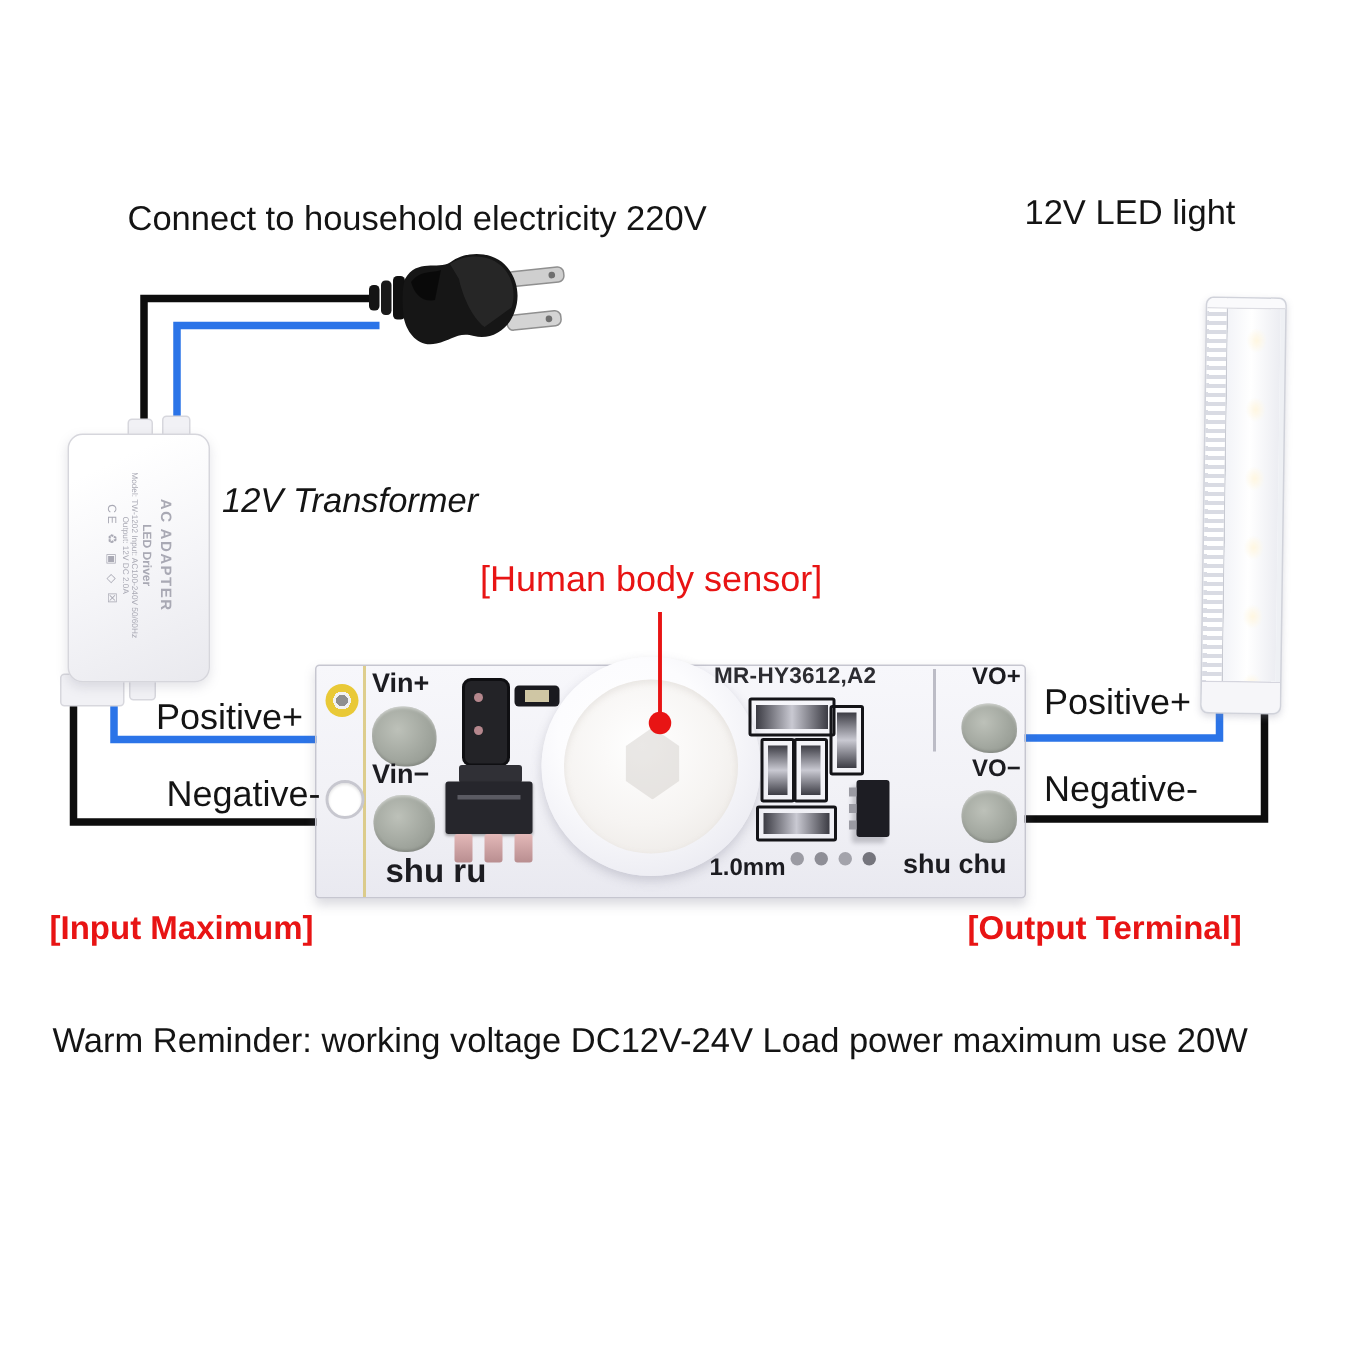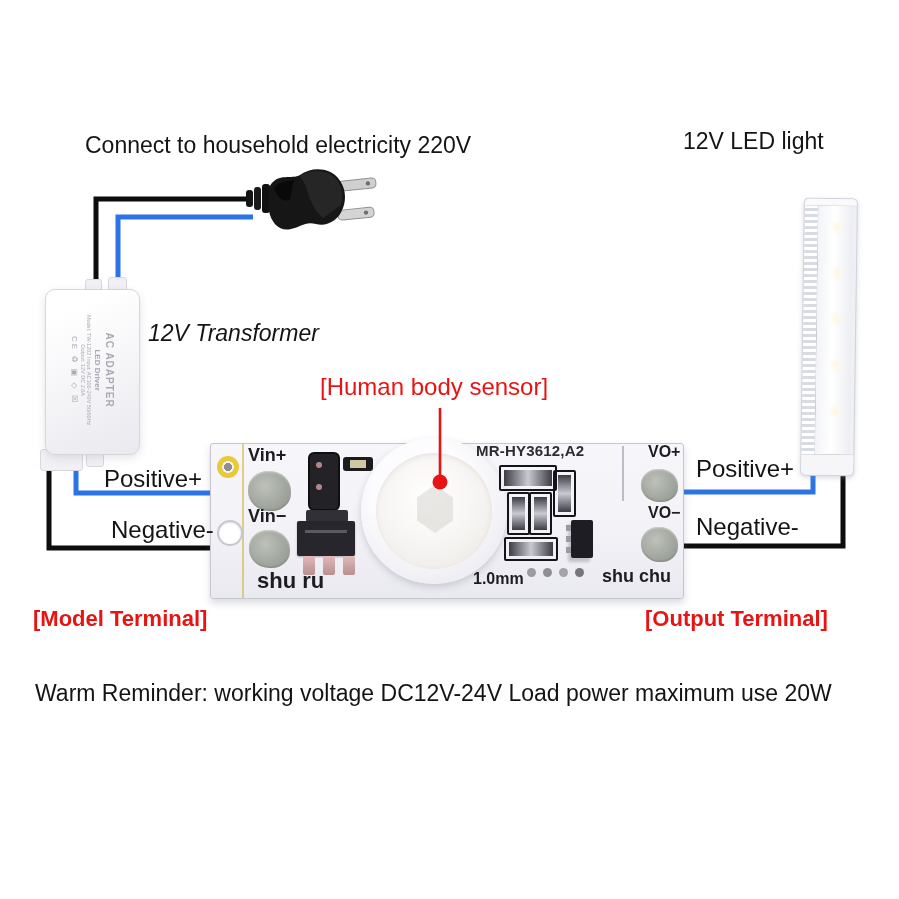--- a/index.html
+++ b/index.html
@@ -220,18 +220,18 @@
   <svg id="annot" width="899" height="899" viewBox="0 0 899 899">
     <line x1="440" y1="408" x2="440" y2="480" stroke-width="2.6" stroke="#e81414"></line>
     <circle cx="440" cy="482" r="7.5" fill="#e81414"></circle>
   </svg>
 
   <div class="lbl t-mid" style="left:104px;top:466px;z-index:3;">Positive+</div>
   <div class="lbl t-mid" style="left:111px;top:517px;z-index:3;">Negative-</div>
   <div class="lbl t-mid" style="left:696px;top:456px;z-index:3;">Positive+</div>
   <div class="lbl t-mid" style="left:696px;top:514px;z-index:3;">Negative-</div>
 
-  <div class="lbl t-term red" style="left:33px;top:607px;">[Model Terminal]</div>
+  <div class="lbl t-term red" style="left:33px;top:607px;">[Input Maximum]</div>
   <div class="lbl t-term red" style="left:645px;top:607px;">[Output Terminal]</div>
 
   <div class="lbl t-note" style="left:35px;top:681px;">Warm Reminder: working voltage DC12V-24V Load power maximum use 20W</div>
 
 </div>
 
 </body></html>

